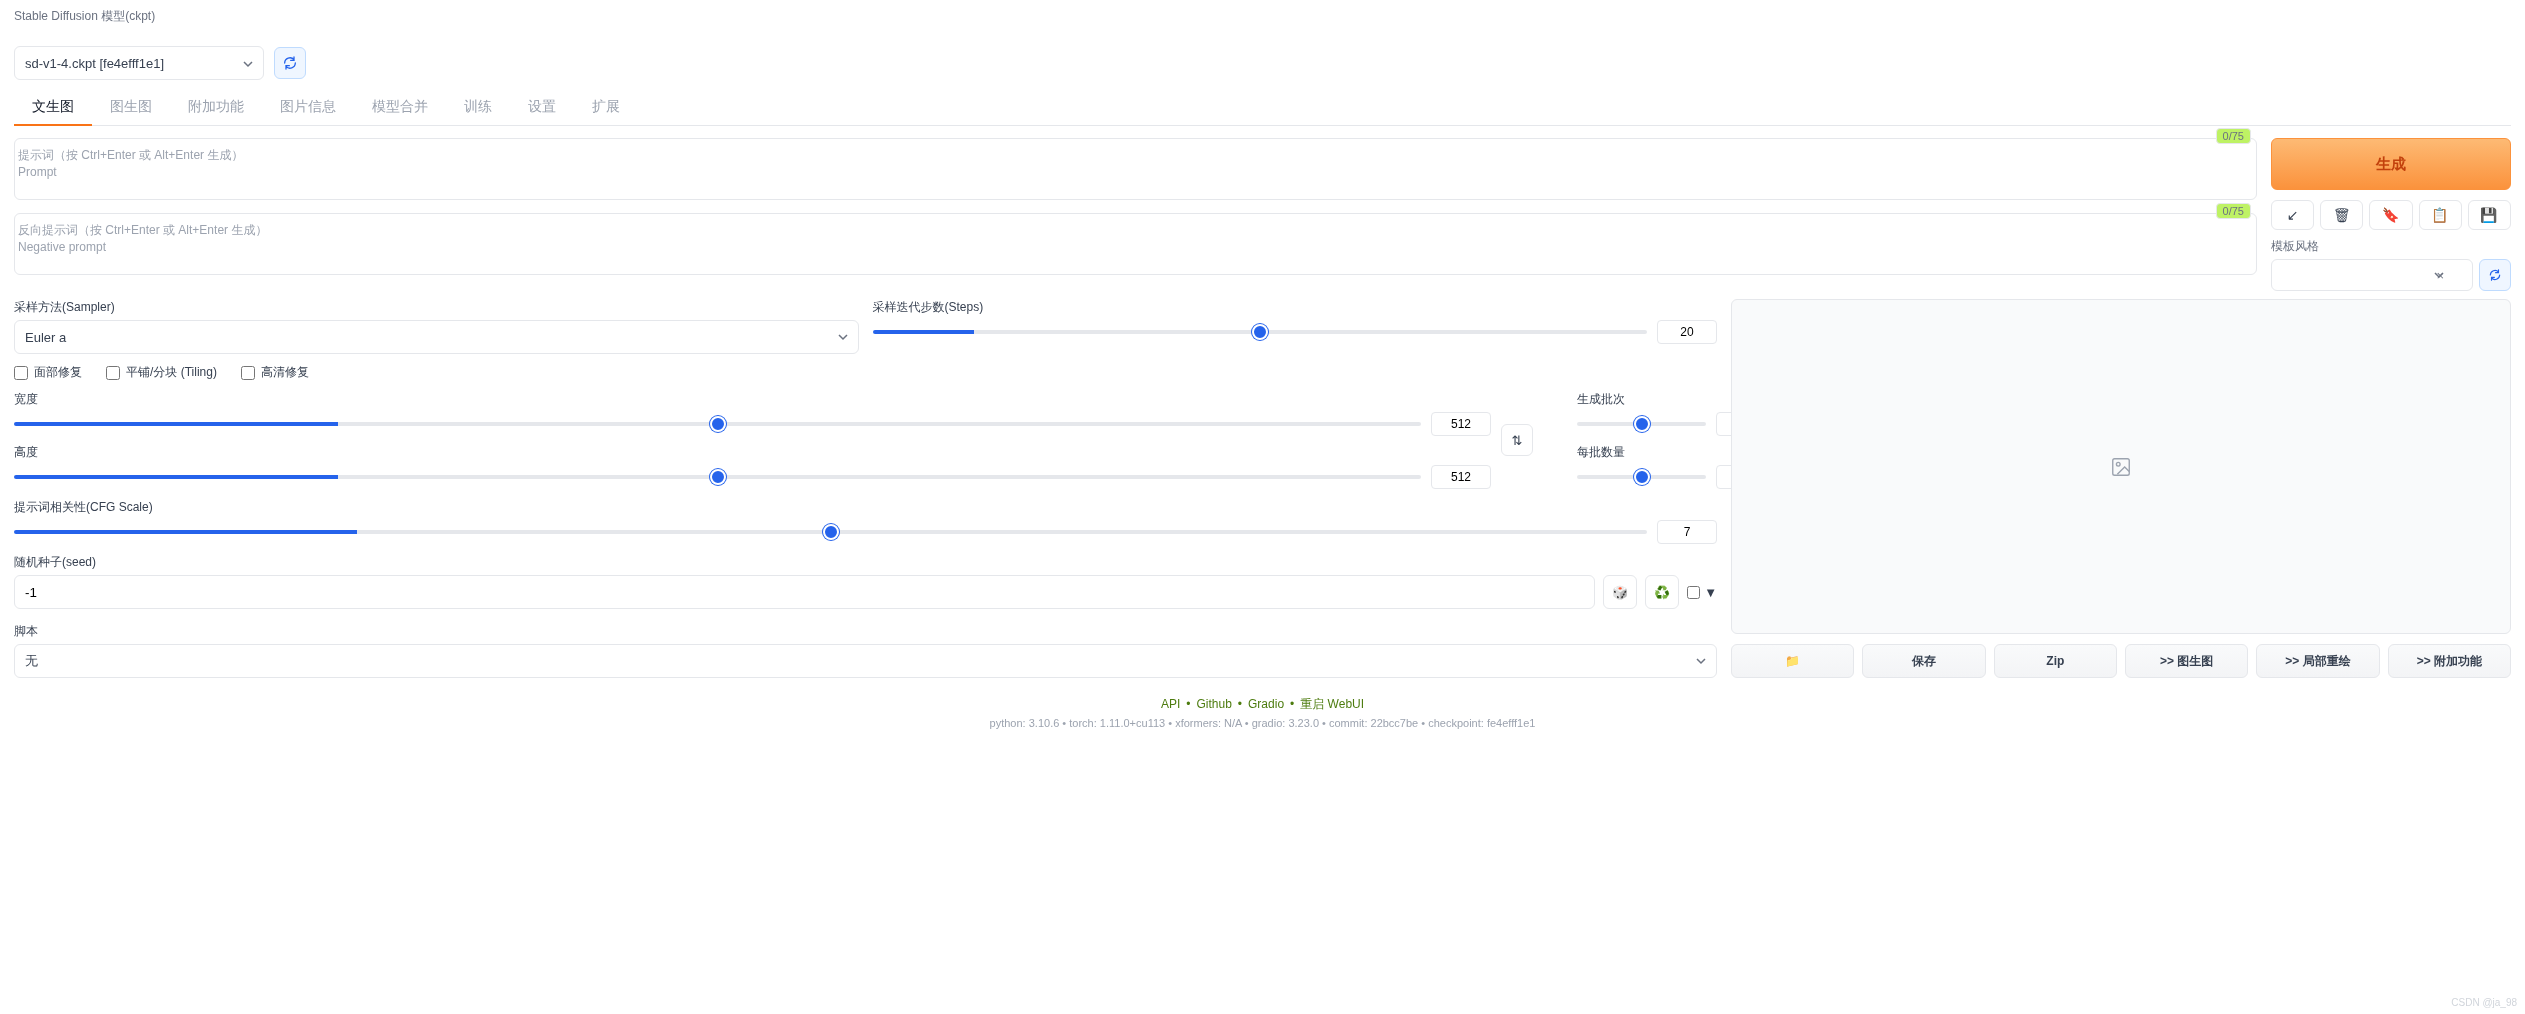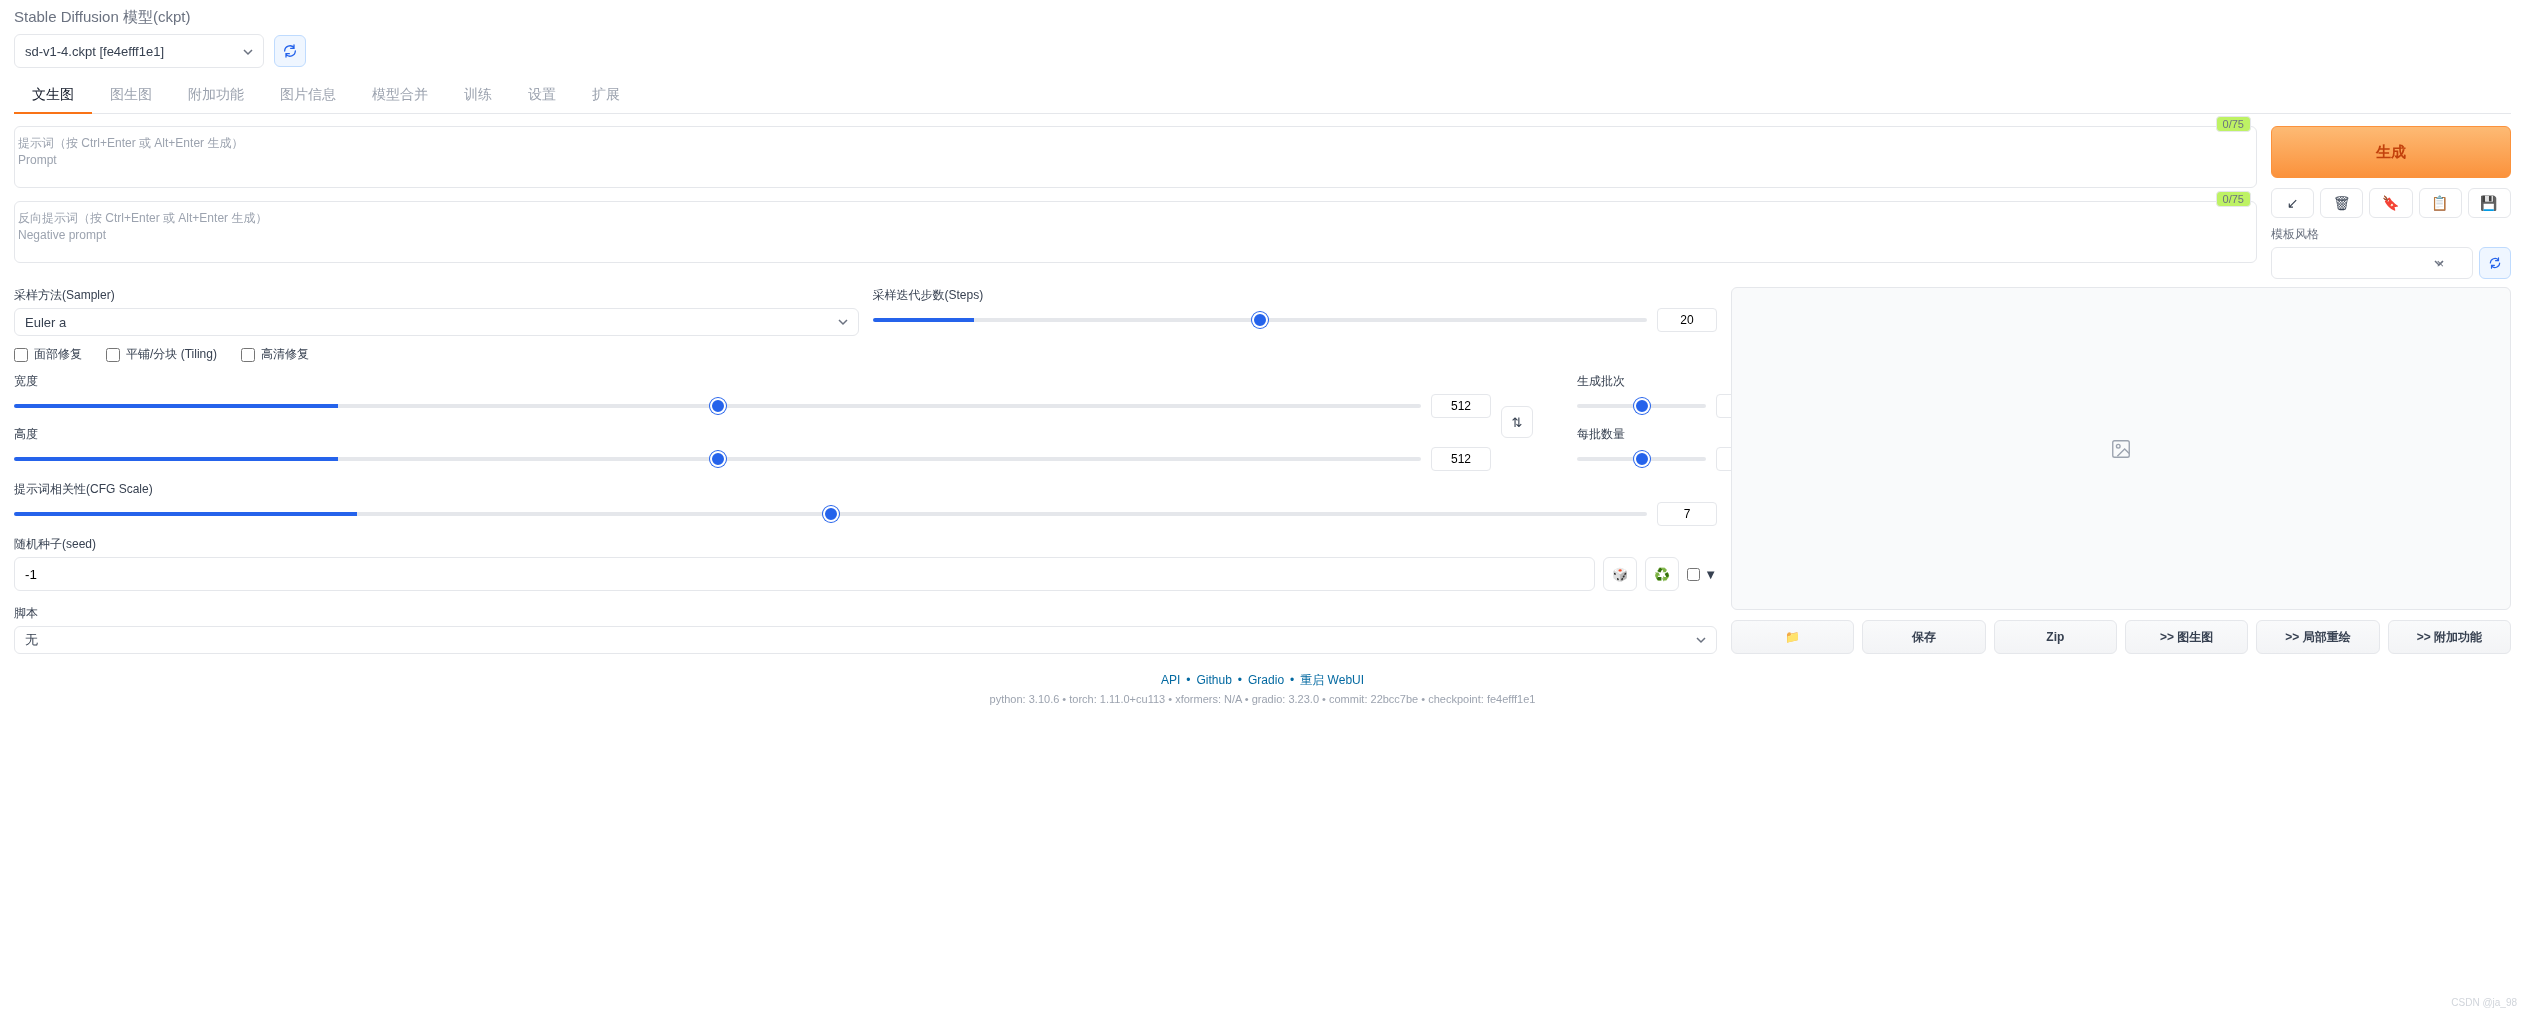--- a/index.html
+++ b/index.html
@@ -1,17 +1,17 @@
 <!DOCTYPE html>
 <html><head>
 <meta charset="utf-8">
 <style>
 * { box-sizing: border-box; margin: 0; padding: 0; }
 body { font-family: -apple-system, BlinkMacSystemFont, "Segoe UI", sans-serif; font-size: 13px; color: #374151; background: #fff; padding: 8px 14px; }
-.top-label { font-size: 15px; color: #6b7280; margin-bottom: 7px; }
+.top-label { font-size: 12px; color: #6b7280; margin-bottom: 21px; }
 .top-row { display: flex; align-items: center; gap: 10px; margin-bottom: 10px; }
 .select-box { position: relative; border: 1px solid #e5e7eb; border-radius: 6px; height: 34px; display: flex; align-items: center; padding: 0 28px 0 10px; background: #fff; min-width: 250px; cursor: pointer; }
 .select-box .caret { position: absolute; right: 10px; top: 10px; }
 .icon-btn { width: 32px; height: 32px; border: 1px solid #e5e7eb; border-radius: 6px; display: flex; align-items: center; justify-content: center; cursor: pointer; background: #fff; }
 .icon-btn.blue { border-color: #bfdbfe; background: #eff6ff; }
 .tabs { display: flex; border-bottom: 1px solid #e5e7eb; margin-bottom: 12px; }
 .tab { padding: 8px 18px; color: #9ca3af; cursor: pointer; font-size: 14px; }
 .tab.active { color: #111827; border-bottom: 2px solid #f97316; margin-bottom: -1px; }
 .main { display: flex; gap: 14px; }
 .left-col { flex: 1; min-width: 0; }
@@ -27,21 +27,21 @@
 .style-row { display: flex; gap: 6px; align-items: center; }
 .style-select { flex: 1; border: 1px solid #e5e7eb; border-radius: 6px; height: 32px; position: relative; display: flex; align-items: center; justify-content: flex-end; padding: 0 28px 0 8px; cursor:pointer; }
 .style-select .x { position: absolute; right: 28px; color: #6b7280; }
 .params { display: flex; gap: 14px; margin-top: 8px; }
 .params-left { flex: 1; min-width: 0; }
 .params-right { width: 780px; flex-shrink: 0; display:flex; flex-direction:column; }
 .row { display: flex; gap: 14px; margin-bottom: 10px; align-items: flex-start; }
 .col { flex: 1; min-width: 0; }
 .col-narrow { width: 140px; flex: 0 0 140px; margin-left: 34px; }
 .field-label { font-size: 12px; color: #374151; margin-bottom: 4px; display: block; }
-.select-full { width: 100%; border: 1px solid #e5e7eb; border-radius: 6px; height: 28px; padding: 0 28px 0 10px; background: #fff; position: relative; display: flex; align-items: center; cursor:pointer; }
+.select-full { width: 100%; border: 1px solid #e5e7eb; border-radius: 6px; height: 34px; padding: 0 28px 0 10px; background: #fff; position: relative; display: flex; align-items: center; cursor:pointer; }
 .select-full .caret { position: absolute; right: 10px; }
 .slider-row { display: flex; align-items: center; gap: 10px; }
 .slider-row input[type=range] { flex: 1; -webkit-appearance:none; height: 4px; background: linear-gradient(to right, #2563eb 0%, #2563eb var(--fill,0%), #e5e7eb var(--fill,0%), #e5e7eb 100%); border-radius: 2px; }
 .slider-row input[type=range]::-webkit-slider-thumb { -webkit-appearance:none; width: 16px; height: 16px; background: #2563eb; border-radius: 50%; border: 2px solid #fff; box-shadow: 0 0 0 1px #2563eb; cursor:pointer; }
 .slider-row input[type=range]::-moz-range-thumb { width: 16px; height: 16px; background: #2563eb; border-radius: 50%; border: 2px solid #fff; box-shadow: 0 0 0 1px #2563eb; cursor:pointer; }
 .num-input { width: 60px; height: 24px; border: 1px solid #e5e7eb; border-radius: 4px; text-align: center; font-size: 12px; }
 .check-row { display: flex; gap: 24px; margin-bottom: 10px; }
 .check-item { display: flex; align-items: center; gap: 6px; font-size: 12px; color: #374151; }
 .check-item input { width: 14px; height: 14px; cursor:pointer; }
 .wh-block { display: flex; gap: 10px; align-items:center; }
@@ -49,21 +49,21 @@
 .swap-btn { width: 32px; height: 32px; border: 1px solid #e5e7eb; border-radius: 6px; background: #fff; display: flex; align-items: center; justify-content: center; cursor: pointer; align-self: center; }
 .seed-row { display: flex; gap: 8px; align-items: center; }
 .seed-input { flex: 1; border: 1px solid #e5e7eb; border-radius: 6px; height: 34px; padding: 0 10px; }
 .seed-btn { width: 34px; height: 34px; border: 1px solid #e5e7eb; border-radius: 6px; background: #fff; display: flex; align-items: center; justify-content: center; cursor: pointer; }
 .seed-check { display:flex; align-items:center; gap:4px; }
 .preview { flex:1; border: 1px solid #e5e7eb; border-radius: 6px; background: #f9fafb; min-height: 190px; display: flex; align-items: center; justify-content: center; margin-bottom: 10px; }
 .preview svg { color: #9ca3af; }
 .action-row { display: flex; gap: 8px; }
 .action-btn { flex: 1; height: 34px; border: 1px solid #e5e7eb; border-radius: 6px; background: linear-gradient(180deg, #f9fafb 0%, #f3f4f6 100%); display: flex; align-items: center; justify-content: center; cursor: pointer; font-size: 12px; font-weight:600; color:#374151; }
 .footer { text-align: center; margin-top: 18px; font-size: 12px; color: #6b7280; }
-.footer .links span { color: #0369a1; }
+.footer .links span { color: #4d7c0f; }
 .footer .dot { margin: 0 6px; color: #9ca3af; }
 .footer .meta { font-size: 11px; color: #9ca3af; margin-top: 4px; }
 .watermark { position: fixed; right: 8px; bottom: 6px; font-size: 10px; color: #d1d5db; }
 .caret-svg { width:10px; height:10px; }
 </style>
 </head>
 <body>
 
 <div class="top-label">Stable Diffusion 模型(ckpt)</div>
 <div class="top-row">

